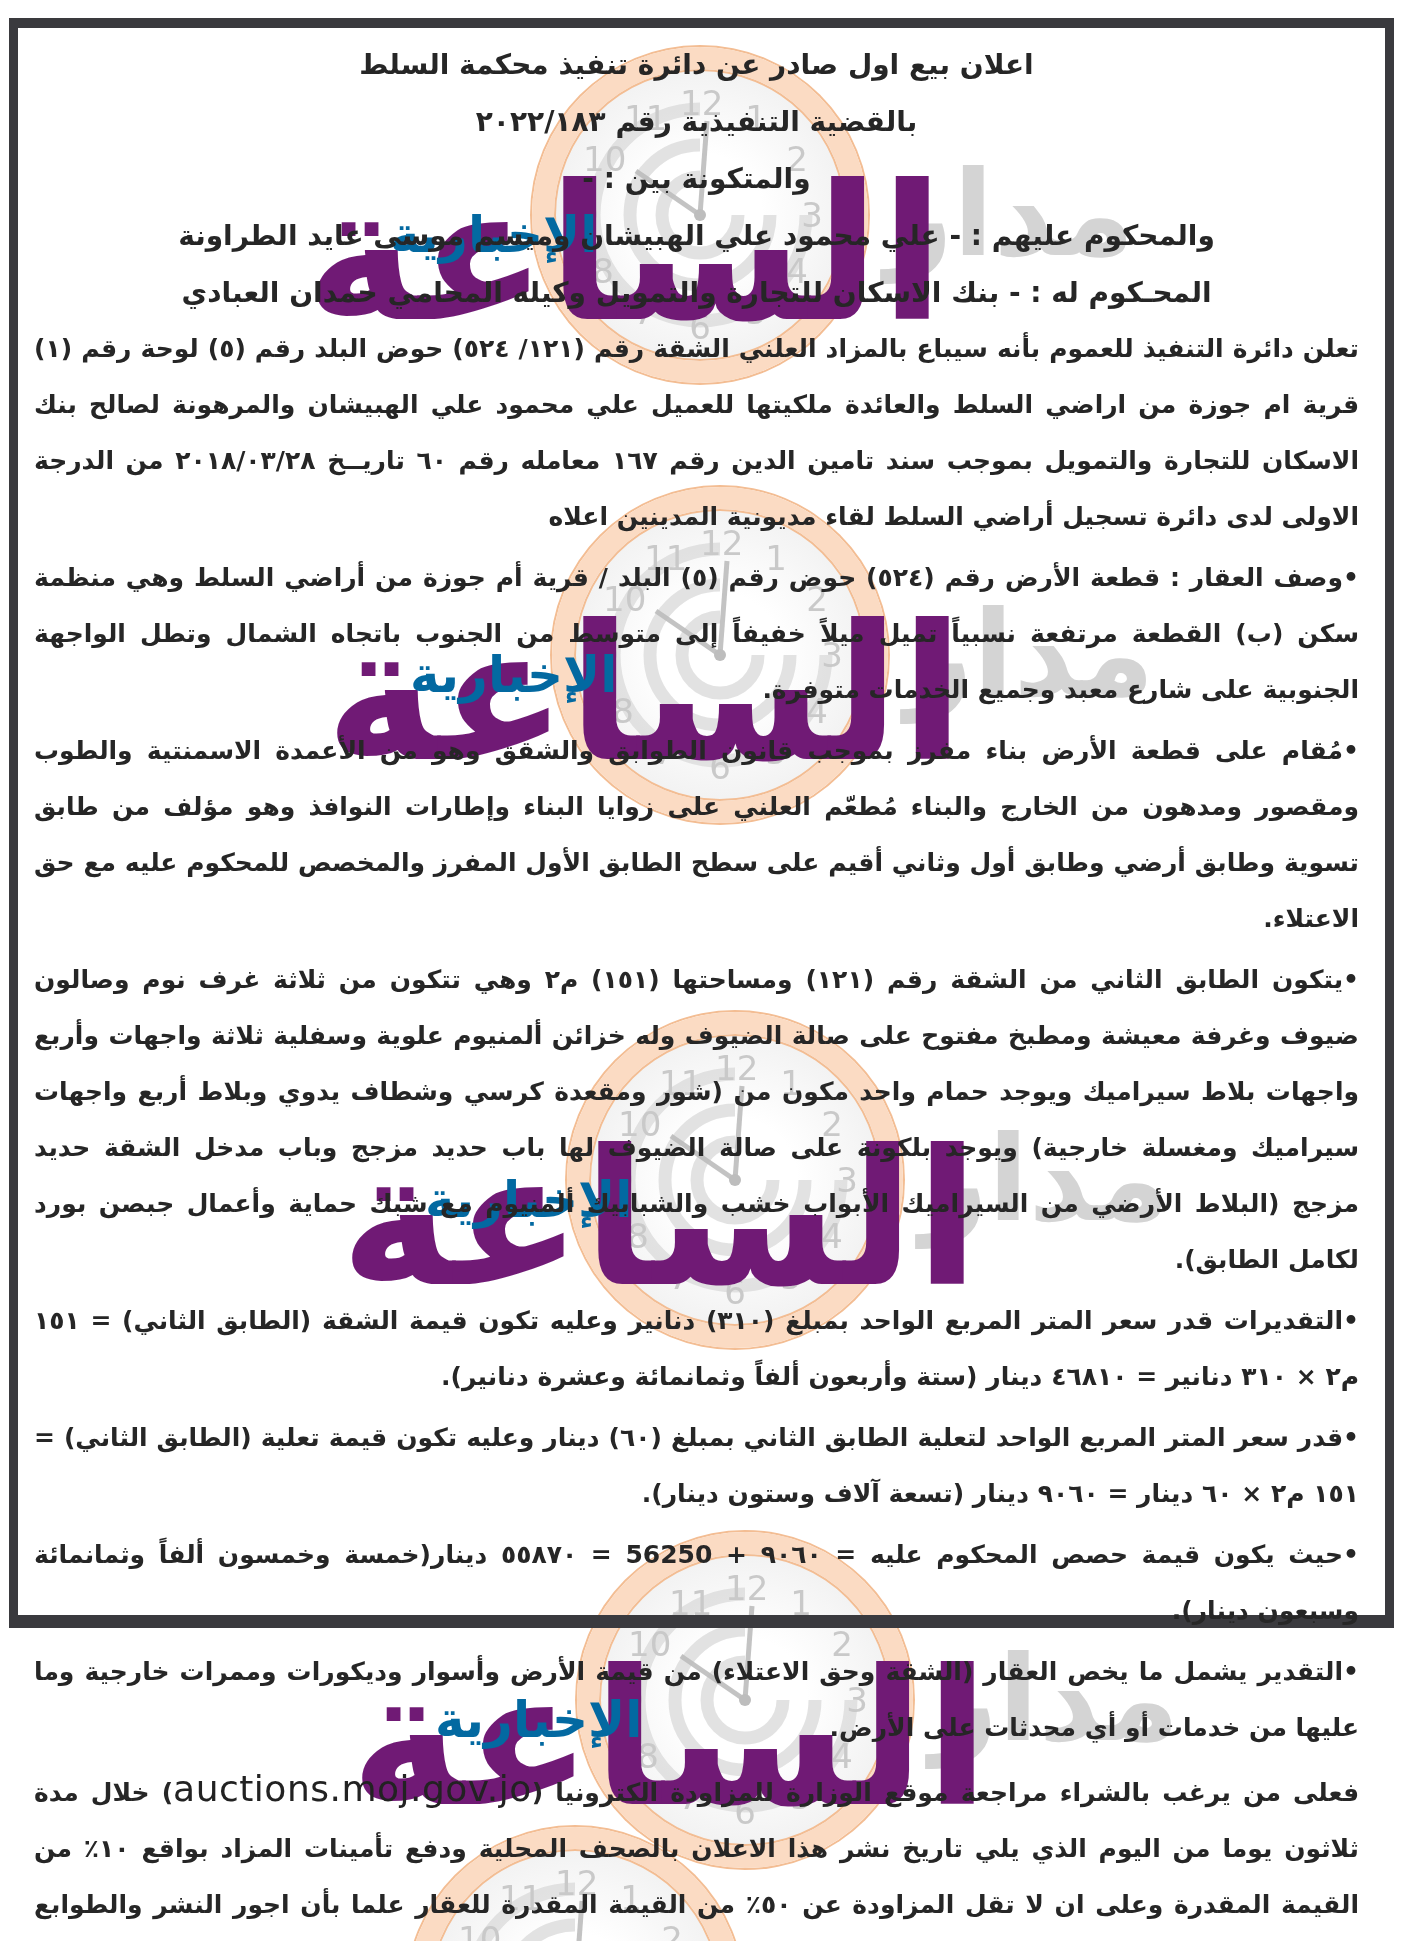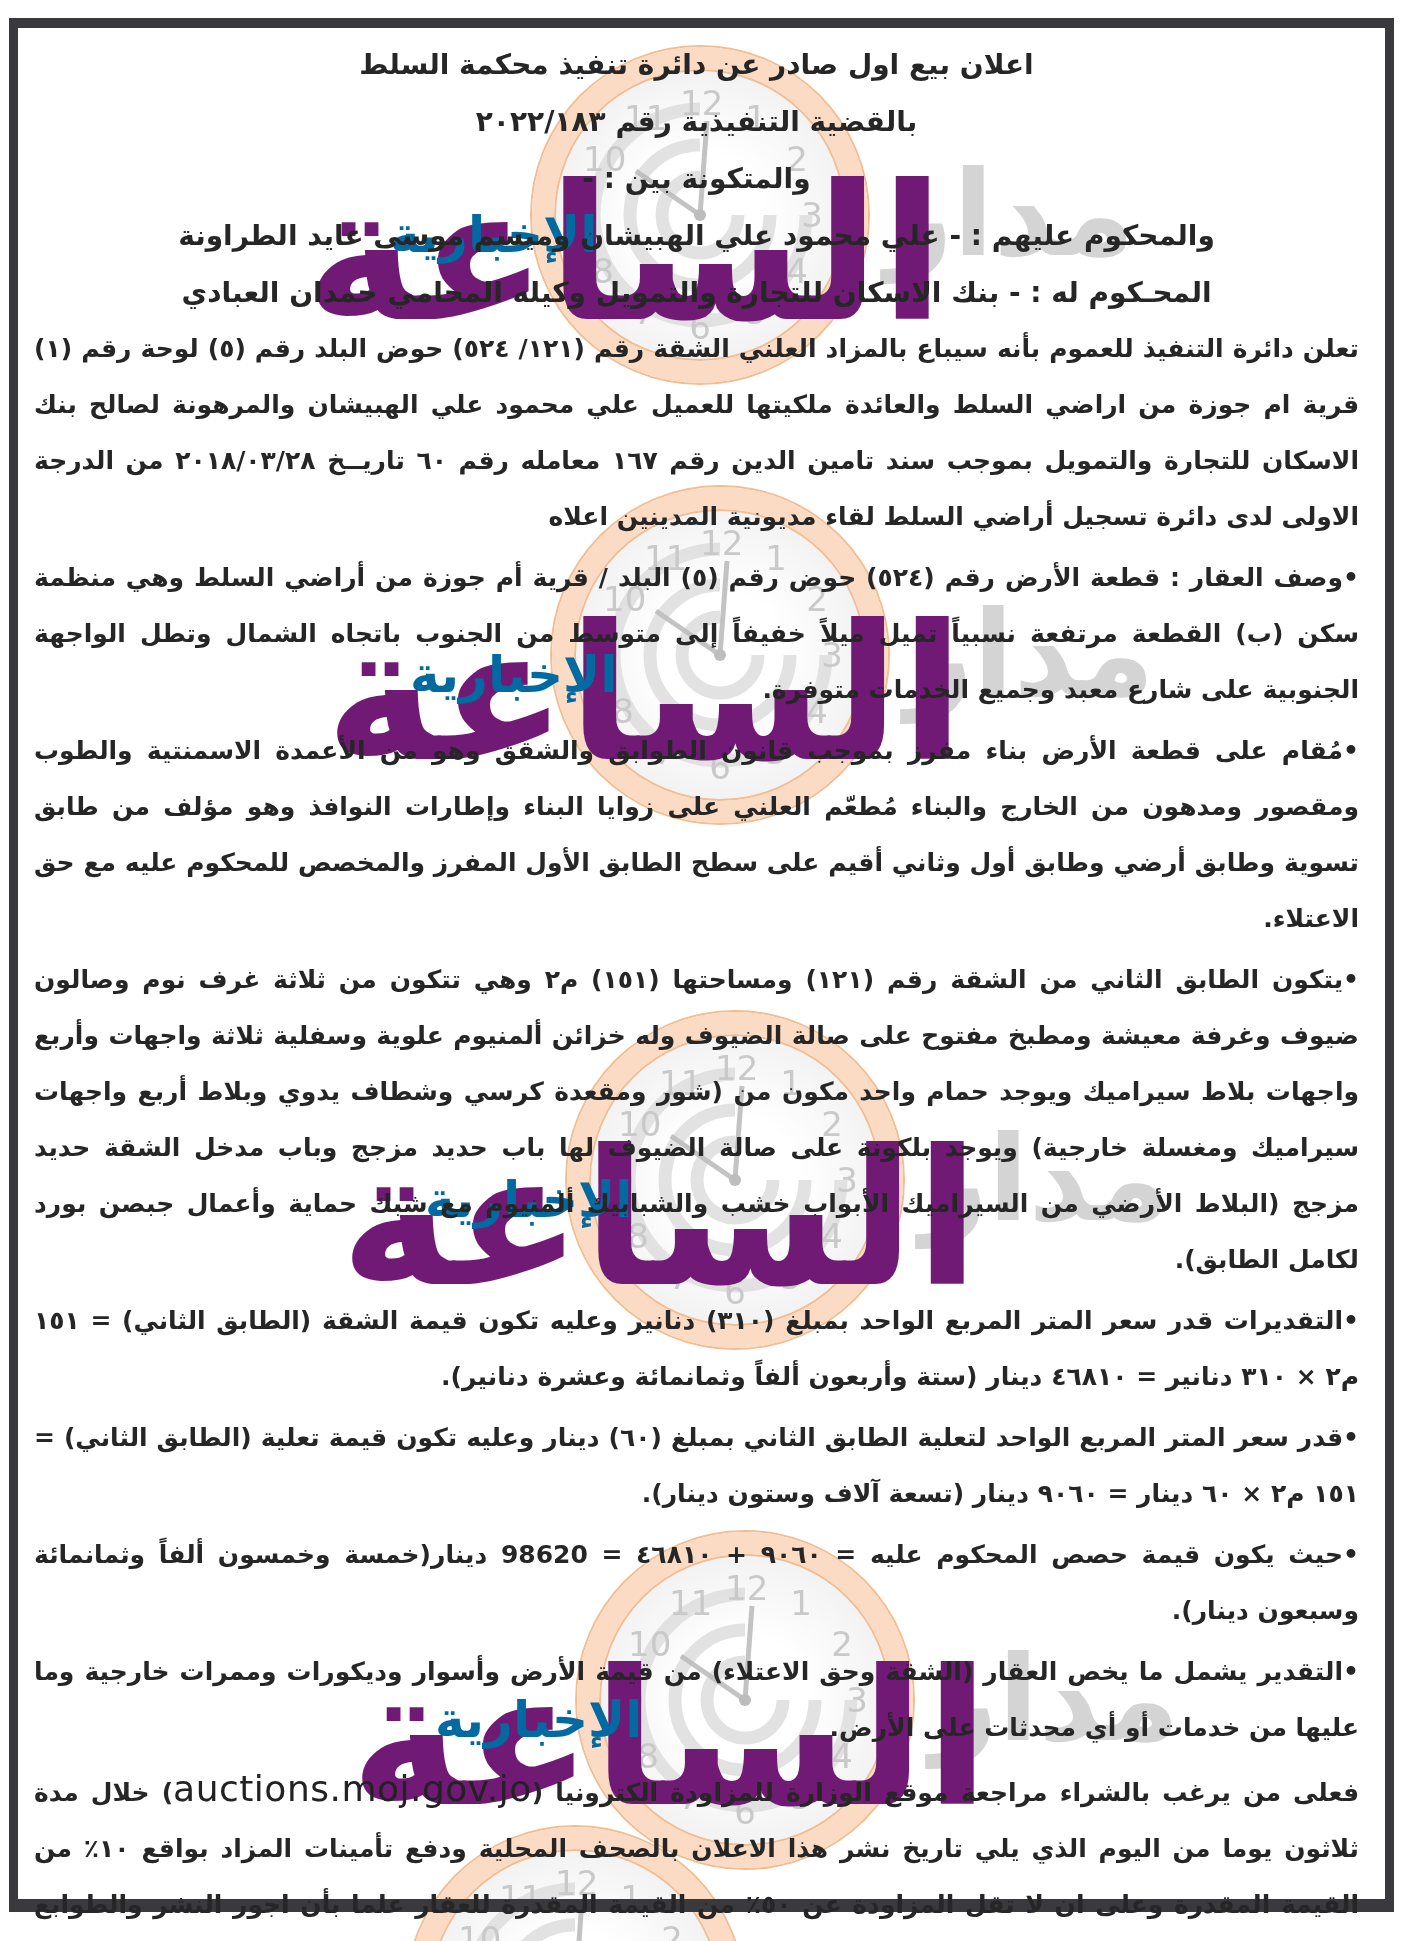--- a/index.html
+++ b/index.html
@@ -10,21 +10,21 @@
   .wm-clock{position:absolute;border-radius:50%;border:22px solid #fbdbc3;
             box-shadow:0 0 0 2px #f3bd93, inset 0 0 0 2px #f3bd93;
             background:radial-gradient(circle,#ffffff 30%,#f1f1f1 75%,#ededed 100%);}
   .wm-num{position:absolute;width:40px;text-align:center;font-size:34px;font-weight:normal;
           color:#c9c9c9;line-height:1;}
   .wm-word{position:absolute;font-weight:bold;line-height:1;white-space:nowrap;}
   .wm-madar{font-size:118px;color:#d4d4d4;}
   .wm-saa{font-size:188px;color:#701a75;}
   .wm-ikh{font-size:50px;color:#0369a1;}
   
-  .frame{position:absolute;left:9px;top:18px;width:1385px;height:1894px;box-sizing:border-box;
+  .frame{position:absolute;left:9px;top:18px;width:1385px;height:1610px;box-sizing:border-box;
          border-style:solid;border-color:#3a3a3e;border-width:10px 9px 13px 9px;z-index:1;}
   .content{position:relative;direction:rtl;color:#262626;padding:8px 26px 0 16px;}
   .title-line{text-align:center;font-size:28px;font-weight:bold;line-height:57px;}
   .para{font-size:25px;font-weight:bold;line-height:56px;text-align:justify;margin:0 0 5px 0;}
   .url{direction:ltr;unicode-bidi:isolate;font-weight:400;font-size:36px;letter-spacing:.5px;
        font-family:"DejaVu Sans",sans-serif;color:#222;}
 </style>
 </head>
 <body>
 
@@ -189,20 +189,20 @@
           <div class="title-line">والمحكوم عليهم : - علي محمود علي الهبيشان وميسم موسى عايد الطراونة</div>
           <div class="title-line">المحـكوم له : - بنك الاسكان للتجارة والتمويل وكيله المحامي حمدان العبادي</div>
         </div>
       <div id="body-block">
           <div class="para">تعلن دائرة التنفيذ للعموم بأنه سيباع بالمزاد العلني الشقة رقم (١٢١/ ٥٢٤) حوض البلد رقم (٥) لوحة رقم (١) قرية ام جوزة من اراضي السلط والعائدة ملكيتها للعميل علي محمود علي الهبيشان والمرهونة لصالح بنك الاسكان للتجارة والتمويل بموجب سند تامين الدين رقم ١٦٧ معامله رقم ٦٠ تاريــخ ٢٠١٨/٠٣/٢٨ من الدرجة الاولى لدى دائرة تسجيل أراضي السلط لقاء مديونية المدينين اعلاه</div>
           <div class="para">•وصف العقار : قطعة الأرض رقم (٥٢٤) حوض رقم (٥) البلد / قرية أم جوزة من أراضي السلط وهي منظمة سكن (ب) القطعة مرتفعة نسبياً تميل ميلاً خفيفاً إلى متوسط من الجنوب باتجاه الشمال وتطل الواجهة الجنوبية على شارع معبد وجميع الخدمات متوفرة.</div>
           <div class="para">•مُقام على قطعة الأرض بناء مفرز بموجب قانون الطوابق والشقق وهو من الأعمدة الاسمنتية والطوب ومقصور ومدهون من الخارج والبناء مُطعّم العلني على زوايا البناء وإطارات النوافذ وهو مؤلف من طابق تسوية وطابق أرضي وطابق أول وثاني أقيم على سطح الطابق الأول المفرز والمخصص للمحكوم عليه مع حق الاعتلاء.</div>
           <div class="para">•يتكون الطابق الثاني من الشقة رقم (١٢١) ومساحتها (١٥١) م٢ وهي تتكون من ثلاثة غرف نوم وصالون ضيوف وغرفة معيشة ومطبخ مفتوح على صالة الضيوف وله خزائن ألمنيوم علوية وسفلية ثلاثة واجهات وأربع واجهات بلاط سيراميك ويوجد حمام واحد مكون من (شور ومقعدة كرسي وشطاف يدوي وبلاط أربع واجهات سيراميك ومغسلة خارجية) ويوجد بلكونة على صالة الضيوف لها باب حديد مزجج وباب مدخل الشقة حديد مزجج (البلاط الأرضي من السيراميك الأبواب خشب والشبابيك ألمنيوم مع شبك حماية وأعمال جبصن بورد لكامل الطابق).</div>
           <div class="para">•التقديرات قدر سعر المتر المربع الواحد بمبلغ (٣١٠) دنانير وعليه تكون قيمة الشقة (الطابق الثاني) = ١٥١ م٢ × ٣١٠ دنانير = ٤٦٨١٠ دينار (ستة وأربعون ألفاً وثمانمائة وعشرة دنانير).</div>
           <div class="para">•قدر سعر المتر المربع الواحد لتعلية الطابق الثاني بمبلغ (٦٠) دينار وعليه تكون قيمة تعلية (الطابق الثاني) = ١٥١ م٢ × ٦٠ دينار = ٩٠٦٠ دينار (تسعة آلاف وستون دينار).</div>
-          <div class="para">•حيث يكون قيمة حصص المحكوم عليه = ٩٠٦٠ + ٤٦٨١٠ = 98620 دينار(خمسة وخمسون ألفاً وثمانمائة وسبعون دينار).</div>
+          <div class="para">•حيث يكون قيمة حصص المحكوم عليه = ٩٠٦٠ + 56250 = ٥٥٨٧٠ دينار(خمسة وخمسون ألفاً وثمانمائة وسبعون دينار).</div>
           <div class="para">•التقدير يشمل ما يخص العقار (الشقة وحق الاعتلاء) من قيمة الأرض وأسوار وديكورات وممرات خارجية وما عليها من خدمات أو أي محدثات على الأرض.</div>
         </div>
       <div class="para"><span>فعلى من يرغب بالشراء مراجعة موقع الوزارة للمزاودة الكترونيا (</span><span class="url">auctions.moj.gov.jo</span><span>) خلال مدة ثلاثون يوما من اليوم الذي يلي تاريخ نشر هذا الاعلان بالصحف المحلية ودفع تأمينات المزاد بواقع ١٠٪ من القيمة المقدرة وعلى ان لا تقل المزاودة عن ٥٠٪ من القيمة المقدرة للعقار علما بأن اجور النشر والطوابع تعود على المزاود الاخير.</span></div>
 
     </div>
   </div>
 </div>
 
 </body></html>

